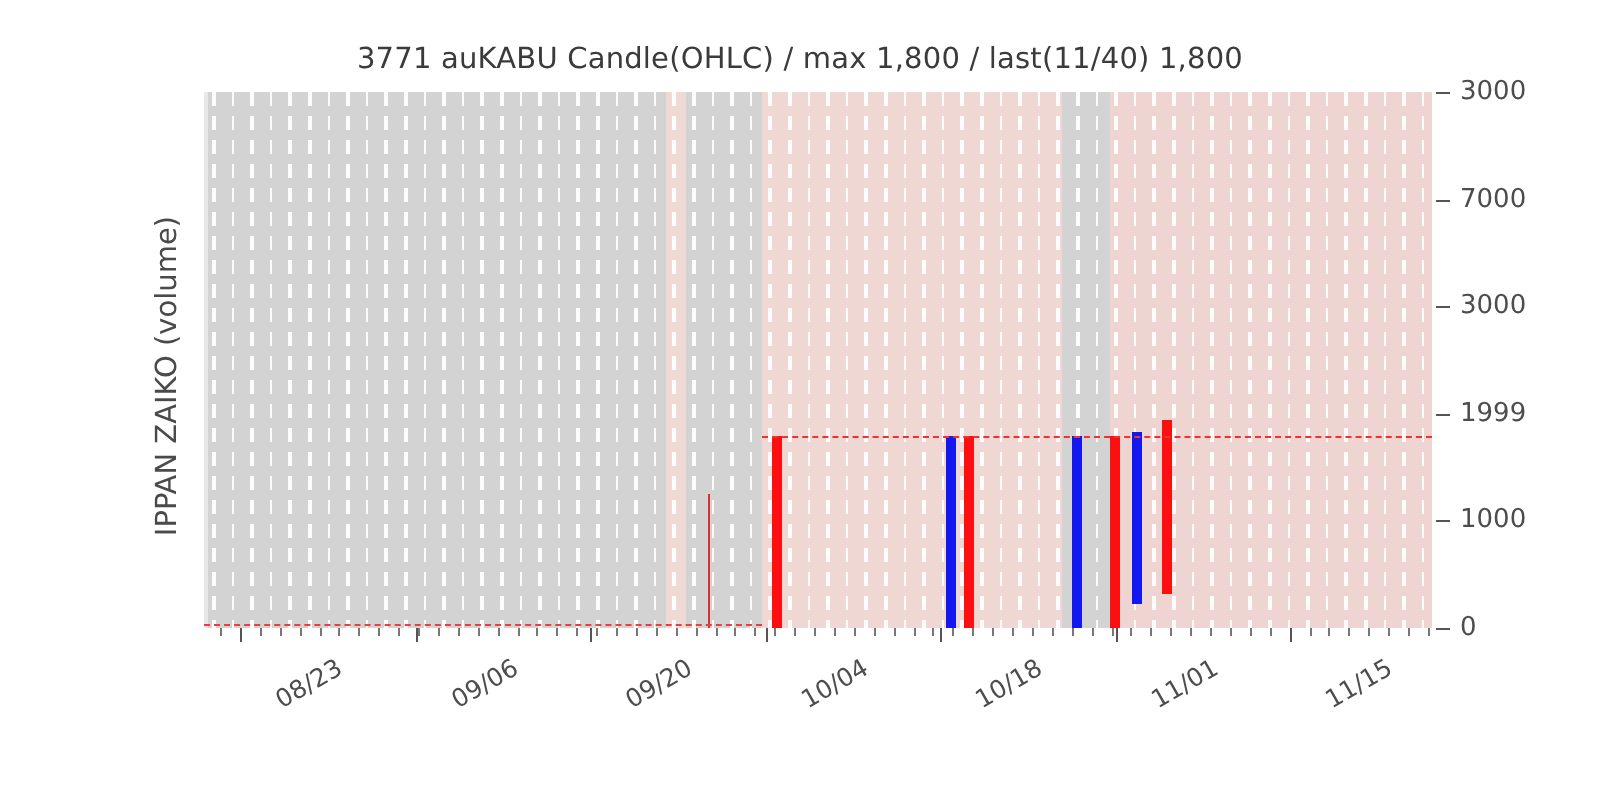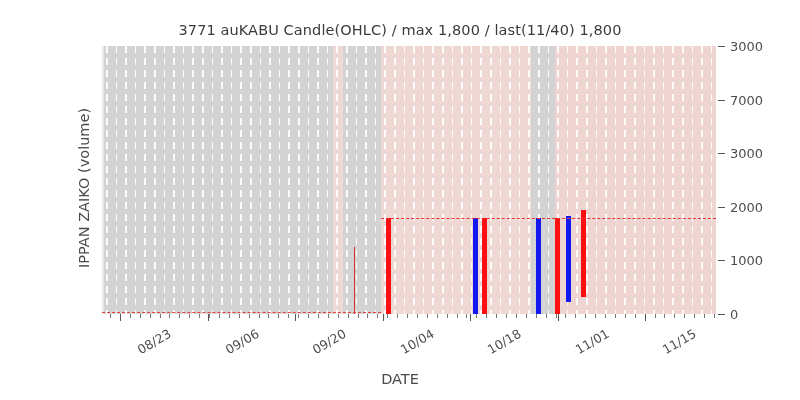--- a/index.html
+++ b/index.html
@@ -318,27 +318,26 @@
   <div id="xaxis-labels">
       <div class="xtick-label" style="left: 130.42px;">08/23</div>
       <div class="xtick-label" style="left: 217.608px;">09/06</div>
       <div class="xtick-label" style="left: 305.41px;">09/20</div>
       <div class="xtick-label" style="left: 392.598px;">10/04</div>
       <div class="xtick-label" style="left: 479.786px;">10/18</div>
       <div class="xtick-label" style="left: 567.588px;">11/01</div>
       <div class="xtick-label" style="left: 654.776px;">11/15</div>
     </div>
 
-  <div id="xlabel">DATE</div>
 
 <div class="ytick-mark" style="top: 314px;"></div>
     <div class="ytick-label" style="top: 314px;">0</div>
     <div class="ytick-mark" style="top: 260.4px;"></div>
     <div class="ytick-label" style="top: 260.4px;">1000</div>
     <div class="ytick-mark" style="top: 206.8px;"></div>
-    <div class="ytick-label" style="top: 206.8px;">2000</div>
+    <div class="ytick-label" style="top: 206.8px;">1999</div>
     <div class="ytick-mark" style="top: 153.2px;"></div>
     <div class="ytick-label" style="top: 153.2px;">3000</div>
     <div class="ytick-mark" style="top: 99.6px;"></div>
     <div class="ytick-label" style="top: 99.6px;">7000</div>
     <div class="ytick-mark" style="top: 46px;"></div>
     <div class="ytick-label" style="top: 46px;">3000</div>
   </div>
 
 </body></html>

